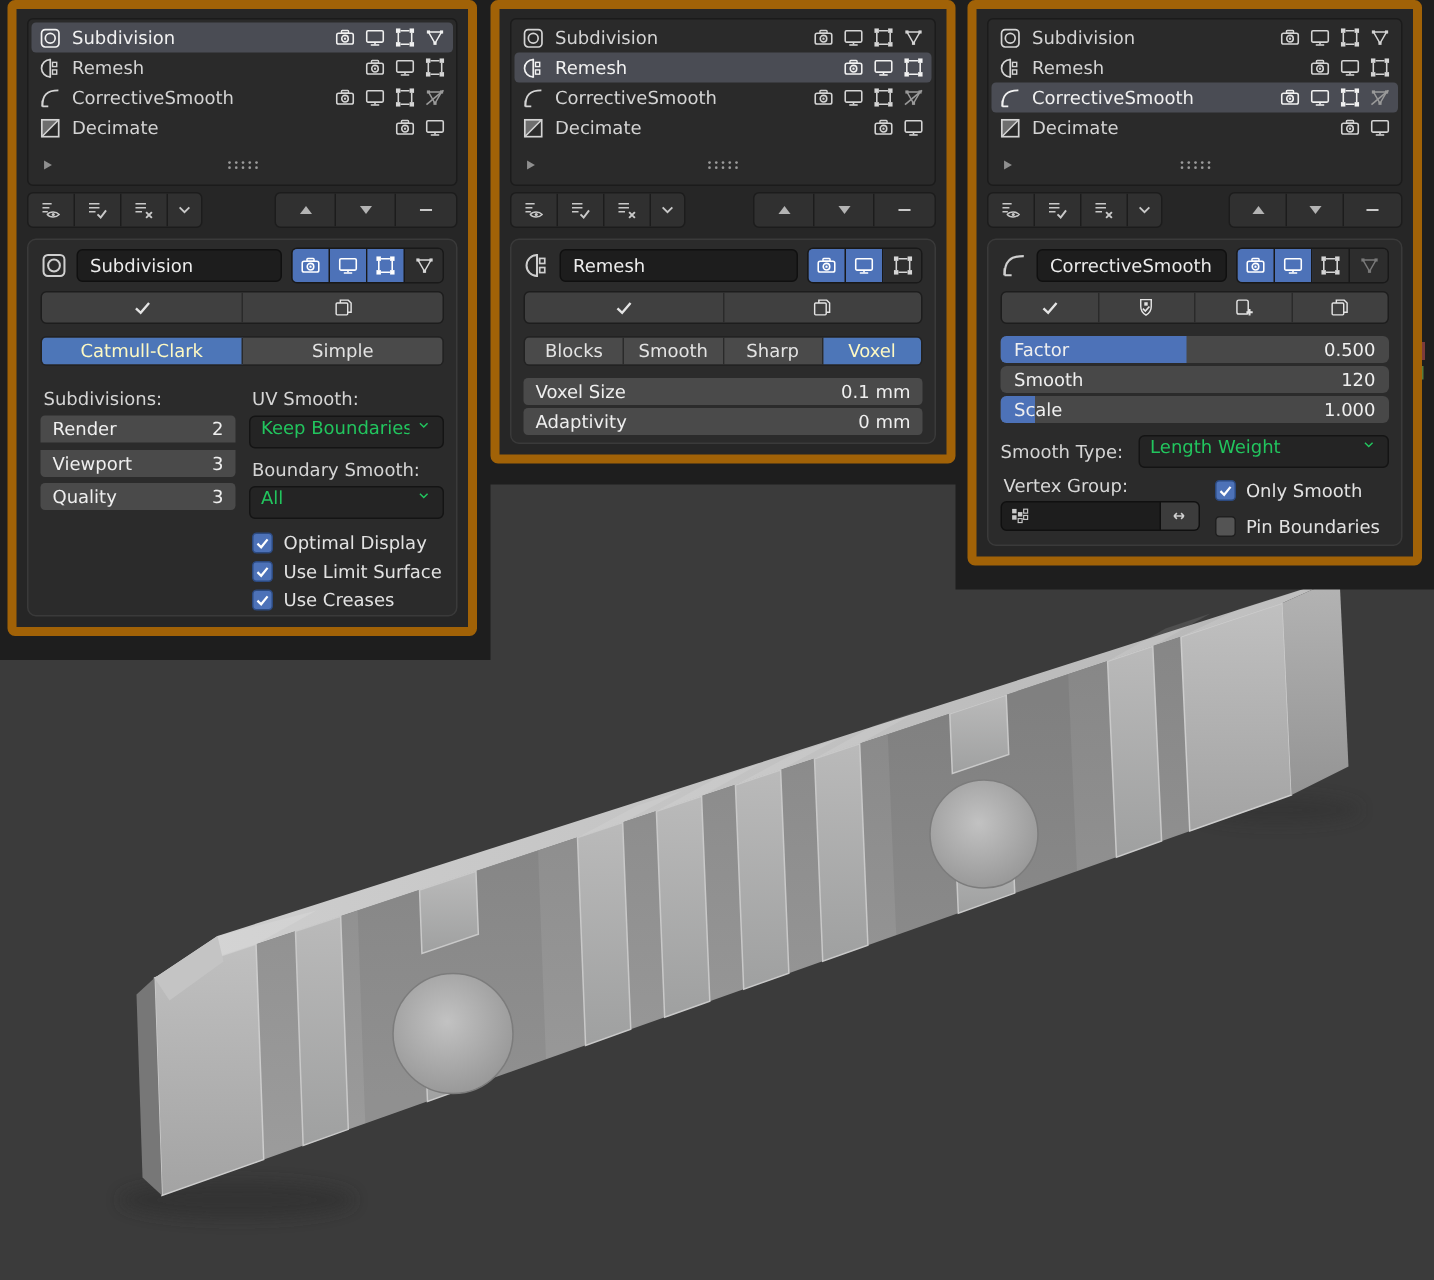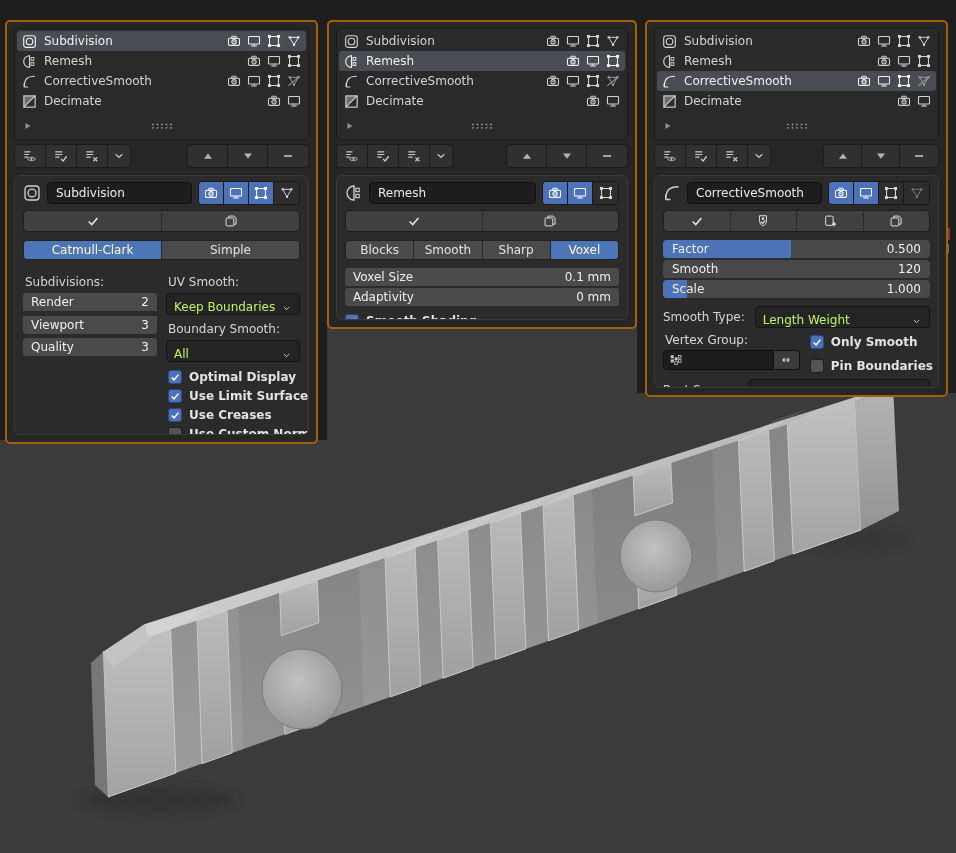--- a/index.html
+++ b/index.html
@@ -2,21 +2,21 @@
 <html><head>
 <meta charset="utf-8">
 <style>
   html,body{margin:0;padding:0;width:956px;height:853px;overflow:hidden;background:#3b3b3b;
     font-family:"DejaVu Sans","Liberation Sans",sans-serif;font-size:12px;color:#d8d8d8;
     -webkit-font-smoothing:antialiased;}
   .abs{position:absolute;}
   
   .frame{position:absolute;background:#1e1e1e;z-index:1;}
   
-  .panel{position:absolute;top:20px;background:#262626;border:2px solid #a16207;border-radius:5px;
+  .panel{position:absolute;top:0;background:#262626;border:6px solid #a16207;border-radius:5px;
     box-sizing:border-box;z-index:2;}
   
   .listbox{position:absolute;left:7px;right:7px;top:6px;height:112px;background:#2a2a2a;
     border:1px solid #1b1b1b;border-radius:4px;box-sizing:border-box;padding-top:2px;}
   .mrow{display:flex;align-items:center;height:20px;margin:0 2px;padding:0 5px;gap:7px;border-radius:3px;color:#d4d4d4;}
   .mrow.sel{background:#4a4c54;color:#f1f1f1;}
   .mrow .nm{flex:1;white-space:nowrap;overflow:hidden;}
   .mrow .ics{display:flex;gap:6px;align-items:center;}
   .ic{width:14px;height:14px;display:block;}
   .ic16{width:15px;height:15px;display:block;}
@@ -45,23 +45,23 @@
   .seg{display:flex;height:18px;border-radius:4px;overflow:hidden;margin-bottom:8px;border:1px solid #222;}
   .seg>div{flex:1;display:flex;align-items:center;justify-content:center;background:#4a4a4a;color:#e3e3e3;border-right:1px solid #2a2a2a;white-space:nowrap;}
   .seg>div:last-child{border-right:none;}
   .seg>div.on{background:#4d76b8;color:#fef9c3;}
   .cols{display:flex;gap:9px;}
   .col{flex:1;min-width:0;}
   .heading{color:#d5d5d5;margin:7px 0 4px 2px;}
   .numfield{height:18px;background:#4a4a4a;border-radius:3px;display:flex;justify-content:space-between;align-items:center;padding:0 8px;margin-bottom:3px;color:#efefef;}
   .numfield.jtop{border-radius:3px 3px 0 0;margin-bottom:5px;text-align:right;}
   .numfield.jbot{border-radius:0 0 3px 3px;margin-bottom:4px;}
-  .dd{height:20px;background:#242424;border:1px solid #141414;border-radius:4px;display:flex;align-items:flex-end;padding:0 7px;gap:4px;color:#bef264;min-width:0;}
+  .dd{height:20px;background:#242424;border:1px solid #141414;border-radius:4px;display:flex;align-items:flex-start;padding:0 7px;gap:4px;color:#22c55e;min-width:0;}
   .dd .v{flex:1;white-space:nowrap;overflow:hidden;}
-  .cbrow{display:flex;align-items:center;gap:7px;height:16px;margin:3px 0 3px 2px;font-weight:bold;}
+  .cbrow{display:flex;align-items:flex-end;gap:7px;height:16px;margin:3px 0 3px 2px;}
   .cb{width:14px;height:14px;border-radius:3px;background:#545454;border:1px solid #1f1f1f;display:flex;align-items:center;justify-content:center;color:#fff;flex:none;box-sizing:border-box;}
   .cb.on{background:#4d72b8;border-color:#2c4a80;}
   .cblabel{color:#e2e2e2;white-space:nowrap;}
   .slider{position:relative;height:18px;background:#484848;border-radius:4px;overflow:hidden;margin-bottom:2px;display:flex;justify-content:space-between;align-items:center;padding:0 9px;color:#efefef;}
   .slider .fill{position:absolute;left:0;top:0;bottom:0;background:#4d72b8;}
   .slider span{position:relative;z-index:1;}
   .lblrow{display:flex;align-items:center;gap:10px;margin-bottom:5px;}
   .lblrow .lb{white-space:nowrap;color:#d5d5d5;}
   .lblrow .dd{flex:1;}
   .vgwrap{display:flex;gap:8px;}

